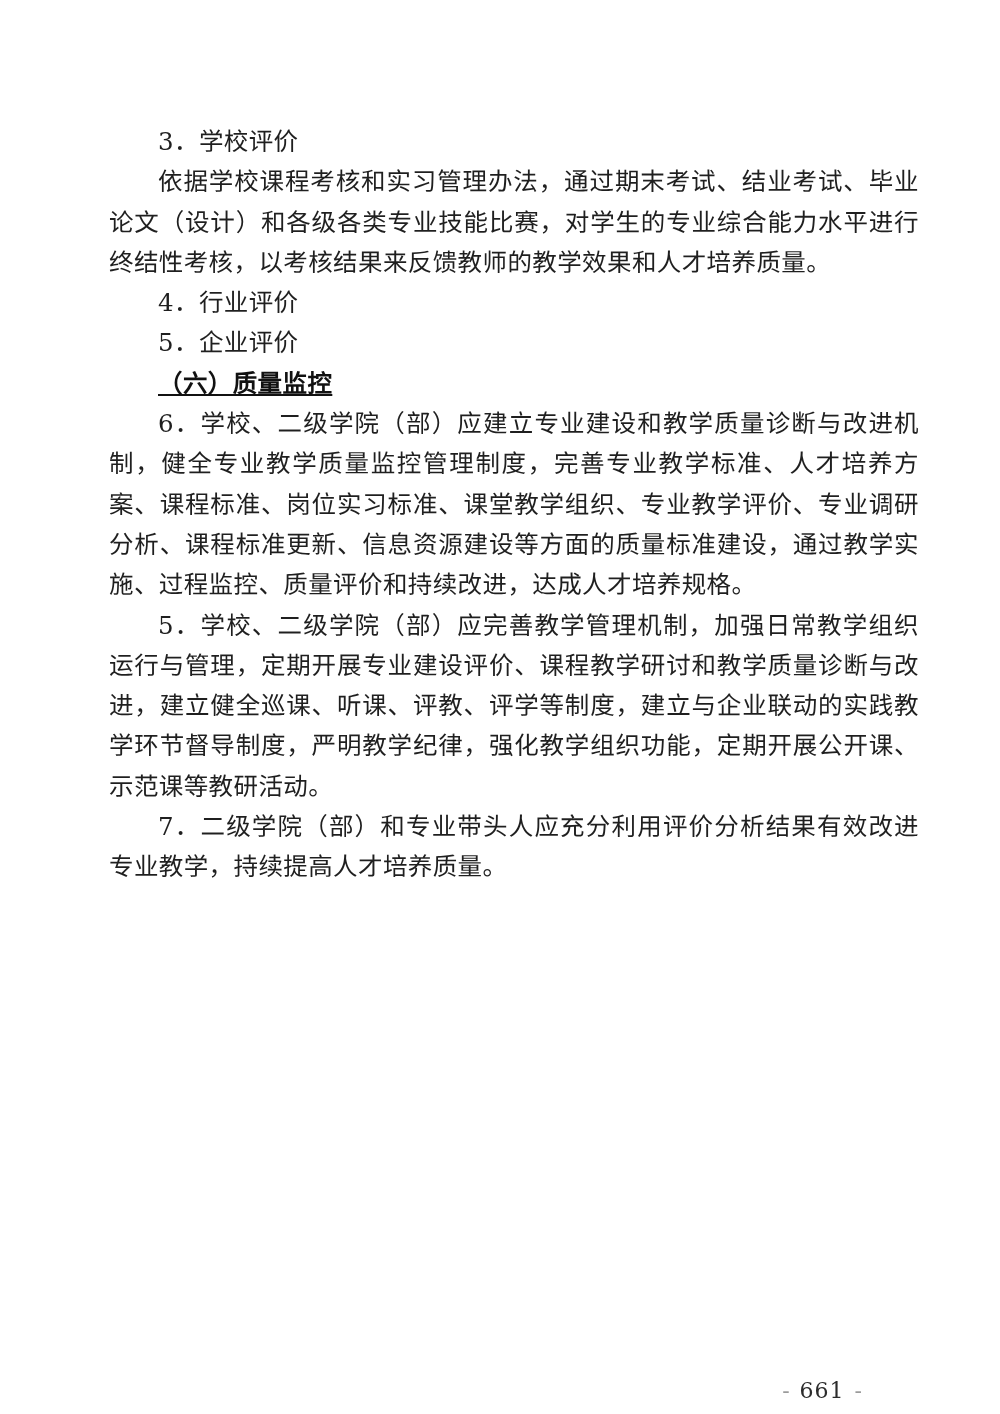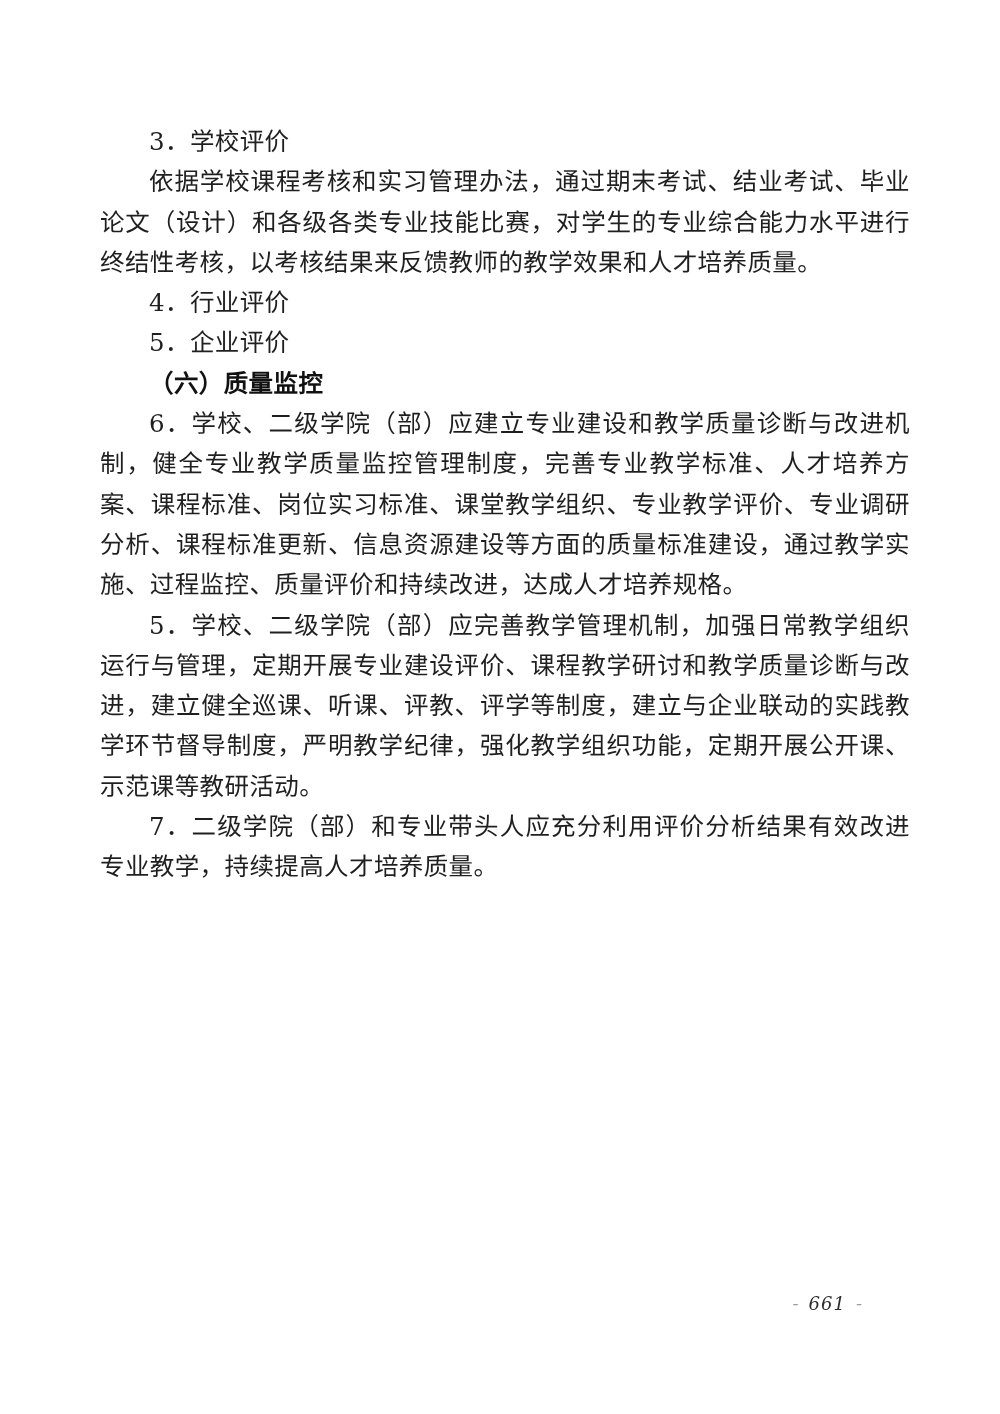--- a/index.html
+++ b/index.html
@@ -9,48 +9,48 @@
   }
   body {
     width: 1000px;
     height: 1414px;
     position: relative;
     overflow: hidden;
     font-family: "DejaVu Serif", "Liberation Serif", serif;
   }
   .doc-body {
     position: absolute;
-    left: 100px;
+    left: 109px;
     top: 122px;
     width: 810px;
   }
   .para {
     margin: 0;
     padding: 0;
     font-size: 24.5px;
     line-height: 40.3px;
     color: #1f1f1f;
     text-align: justify;
     text-indent: 2em;
     font-weight: 400;
     letter-spacing: 0.4px;
   }
   .para.section-heading {
     font-weight: 700;
     color: #111111;
+    text-decoration: underline;
   }
   .page-footer {
     position: absolute;
-    top: 1291px;
+    top: 1378px;
     right: 136px;
-    font-size: 18px;
+    font-size: 22px;
     line-height: 26px;
     color: #3a3a3a;
     white-space: nowrap;
-    font-style: italic;
   }
   .page-footer .dash {
     color: #9b9b9b;
     padding: 0 2px;
   }
   .page-footer .num {
     color: #2c2c2c;
     padding: 0 8px;
     letter-spacing: 1px;
   }

